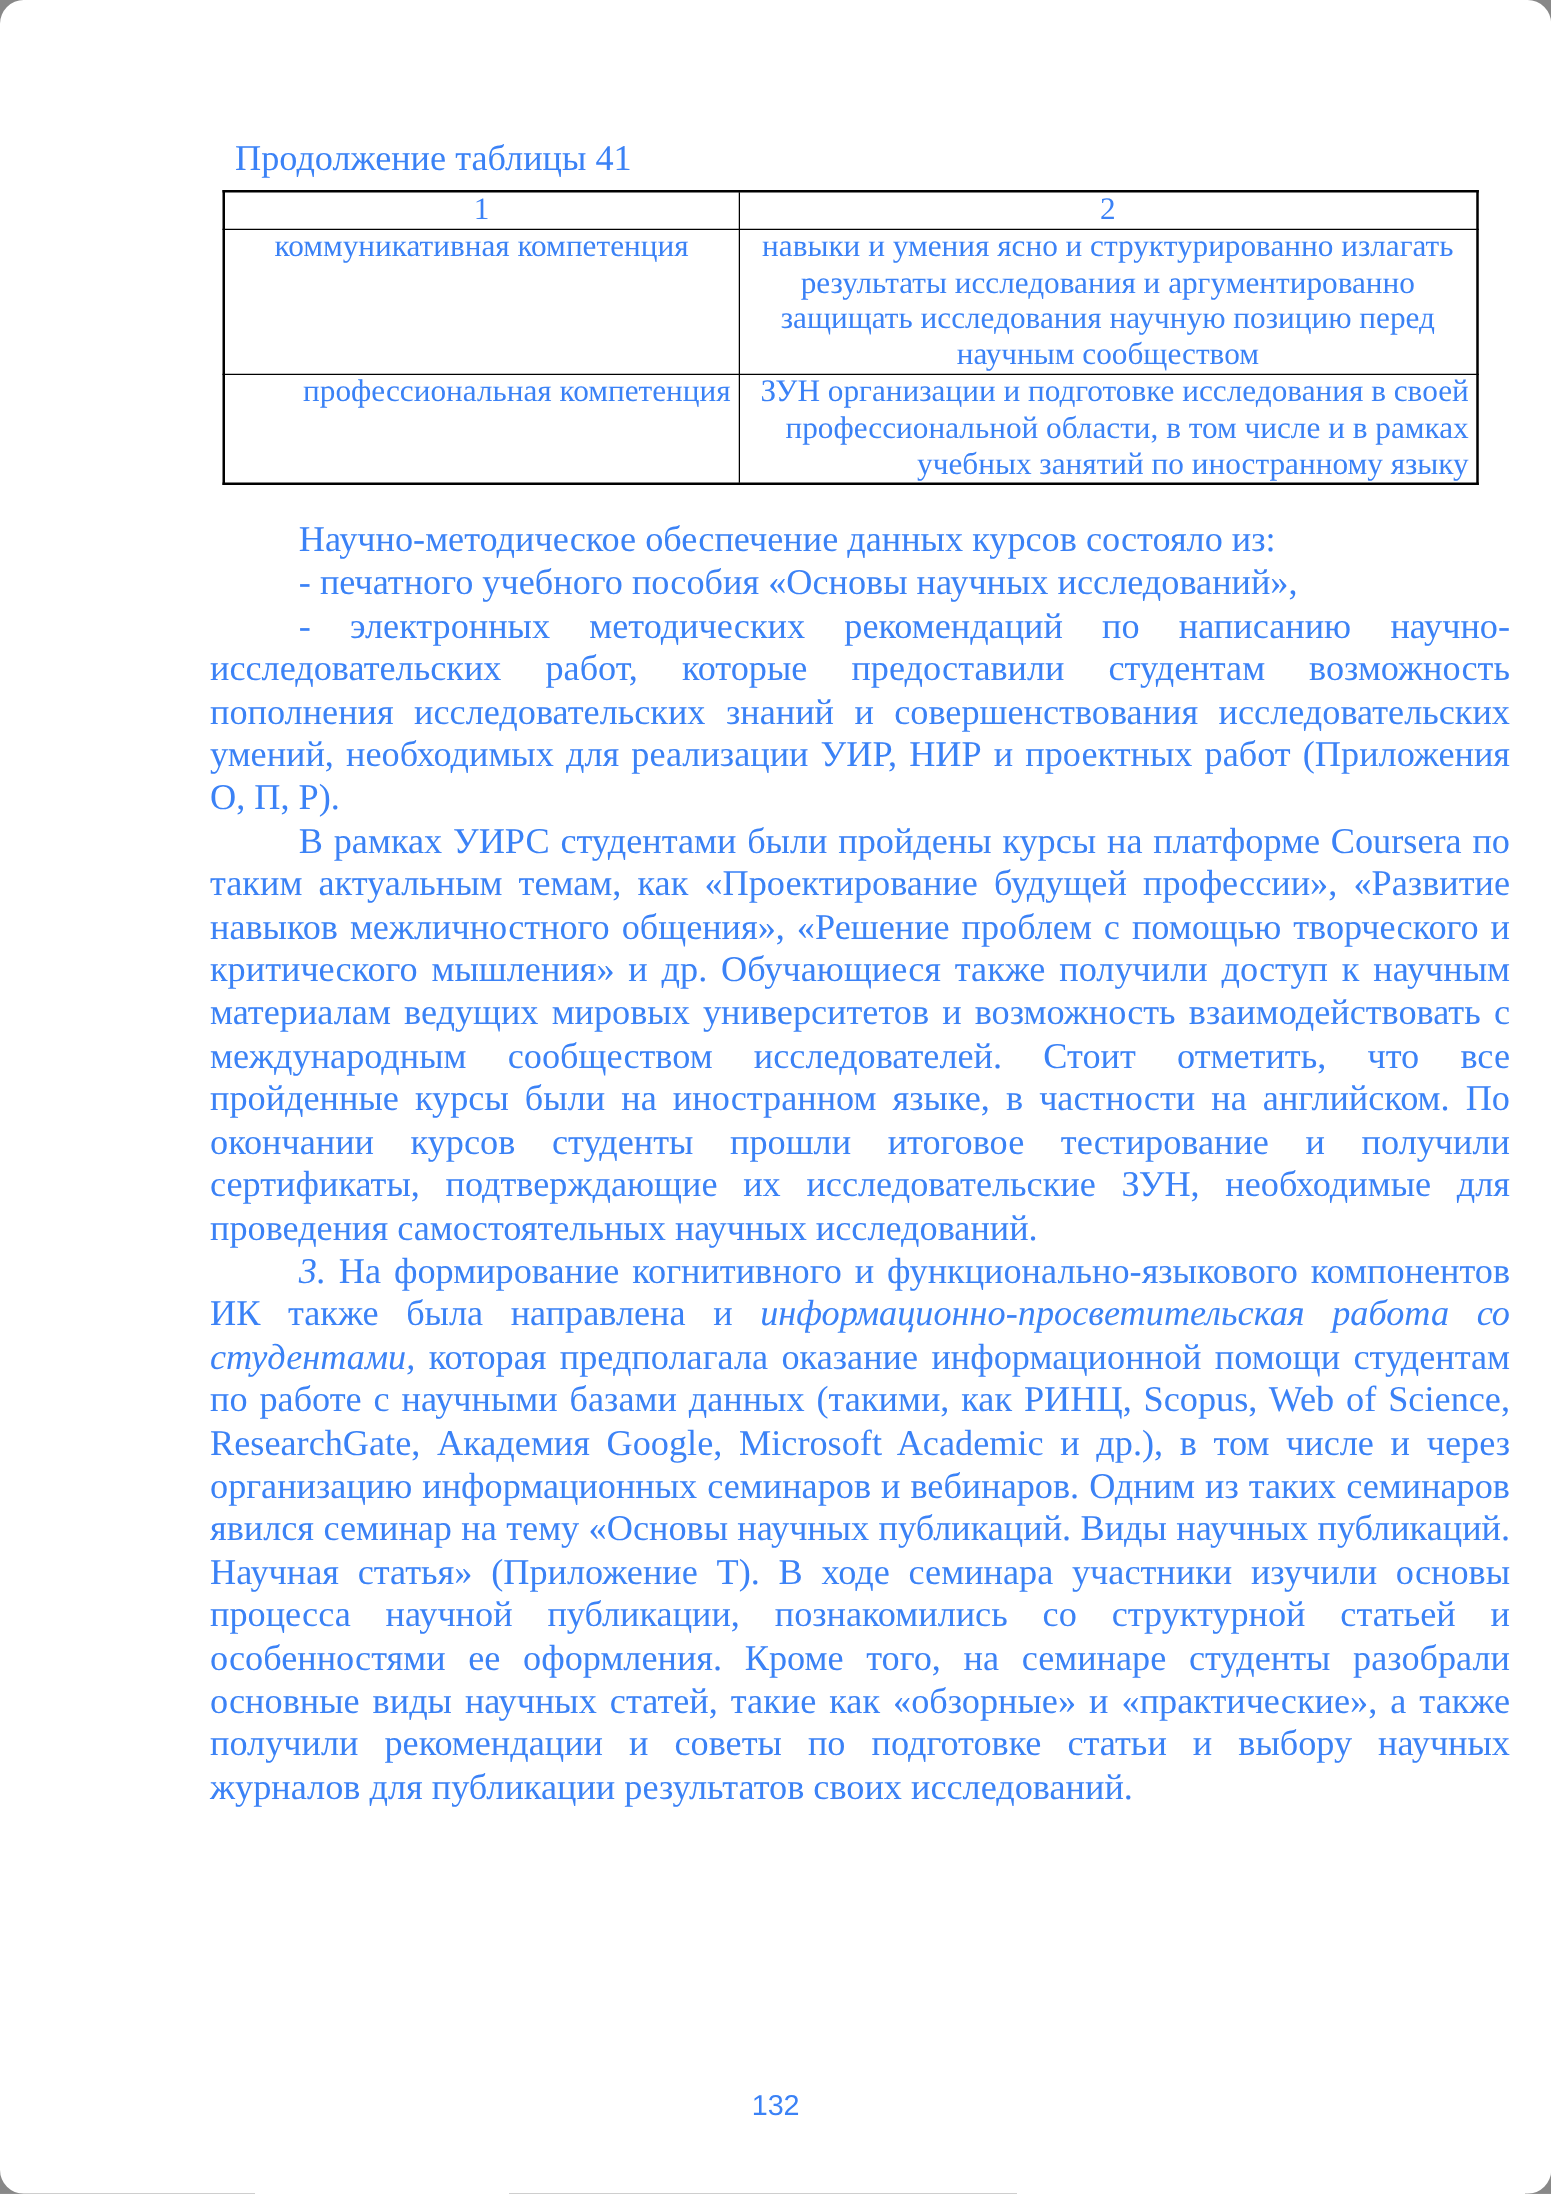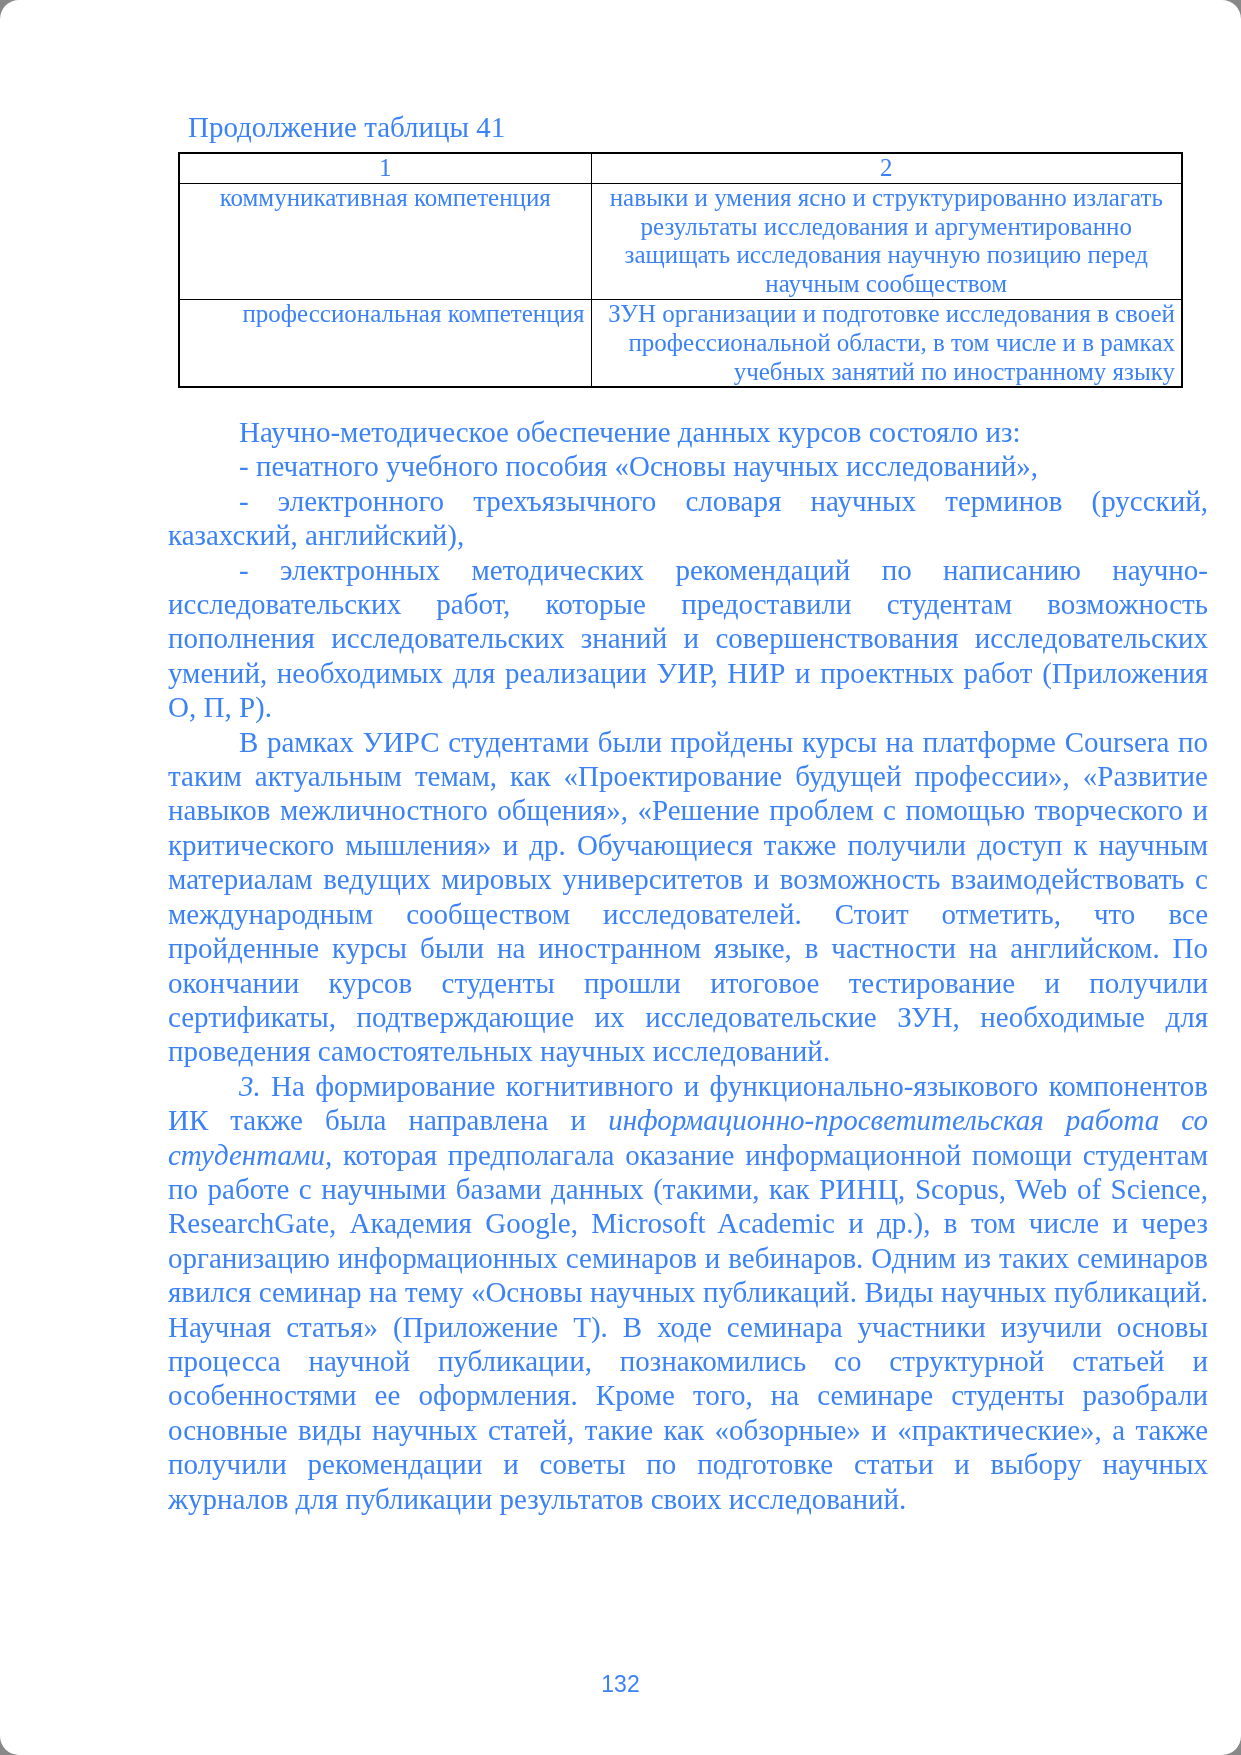--- a/index.html
+++ b/index.html
@@ -96,21 +96,20 @@
       <tr class="r2">
         <td>профессиональная компетенция</td>
         <td>ЗУН организации и подготовке исследования в своей профессиональной области, в том числе и в рамках учебных занятий по иностранному языку</td>
       </tr>
     </tbody>
   </table>
 
   <div class="body-text">
     <p>Научно-методическое обеспечение данных курсов состояло из:</p>
     <p>- печатного учебного пособия «Основы научных исследований»,</p>
-    <p>- электронного трехъязычного словаря научных терминов (русский, казахский, английский),</p>
     <p>- электронных методических рекомендаций по написанию научно-исследовательских работ, которые предоставили студентам возможность пополнения исследовательских знаний и совершенствования исследовательских умений, необходимых для реализации УИР, НИР и проектных работ (Приложения О, П, Р).</p>
     <p>В рамках УИРС студентами были пройдены курсы на платформе Coursera по таким актуальным темам, как «Проектирование будущей профессии», «Развитие навыков межличностного общения», «Решение проблем с помощью творческого и критического мышления» и др. Обучающиеся также получили доступ к научным материалам ведущих мировых университетов и возможность взаимодействовать с международным сообществом исследователей. Стоит отметить, что все пройденные курсы были на иностранном языке, в частности на английском. По окончании курсов студенты прошли итоговое тестирование и получили сертификаты, подтверждающие их исследовательские ЗУН, необходимые для проведения самостоятельных научных исследований.</p>
     <p><span class="it">3.</span><span> На формирование когнитивного и функционально-языкового компонентов ИК также была направлена и </span><span class="it">информационно-просветительская работа со студентами,</span><span> которая предполагала оказание информационной помощи студентам по работе с научными базами данных (такими, как РИНЦ, Scopus, Web of Science, ResearchGate, Академия Google, Microsoft Academic и др.), в том числе и через организацию информационных семинаров и вебинаров. Одним из таких семинаров явился семинар на тему «Основы научных публикаций. Виды научных публикаций. Научная статья» (Приложение Т). В ходе семинара участники изучили основы процесса научной публикации, познакомились со структурной статьей и особенностями ее оформления. Кроме того, на семинаре студенты разобрали основные виды научных статей, такие как «обзорные» и «практические», а также получили рекомендации и советы по подготовке статьи и выбору научных журналов для публикации результатов своих исследований.</span></p>
   </div>
 
   <div class="page-number">132</div>
 
 </div>
 
 </body></html>

